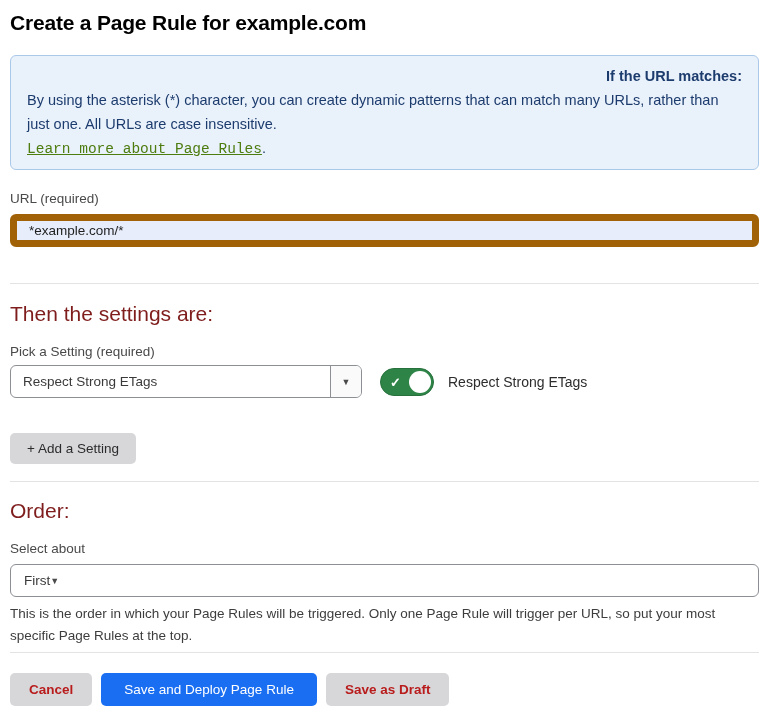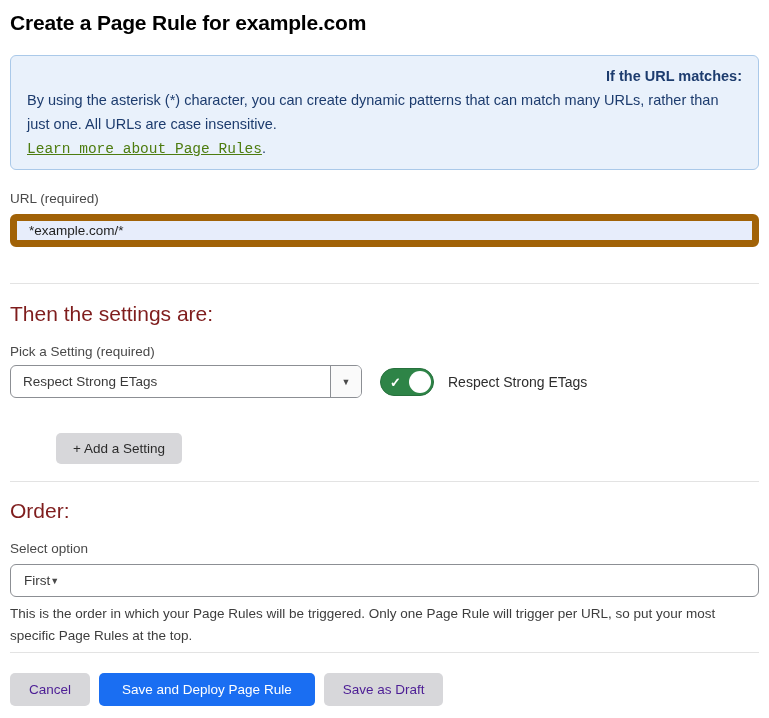--- a/index.html
+++ b/index.html
@@ -150,21 +150,20 @@
     margin-top: 35px;
     display: inline-block;
     background: #d7d7da;
     border: none;
     border-radius: 5px;
     padding: 8px 17px;
     font-size: 13.5px;
     color: #2b2b2b;
     font-family: "Liberation Sans", sans-serif;
     cursor: pointer;
-    margin-left: 46px;
   }
 
   .order-select {
     margin-top: 7px;
     height: 33px;
     border: 1px solid #8c8f94;
     border-radius: 6px;
     background: #ffffff;
     display: flex;
     align-items: center;
@@ -192,21 +191,21 @@
   }
   .btn {
     border: none;
     border-radius: 5px;
     padding: 9px 19px;
     font-size: 13.5px;
     font-family: "Liberation Sans", sans-serif;
     cursor: pointer;
     line-height: 15px;
   }
-  .btn-secondary { background: #d7d7da; color: #4c1d95; }
+  .btn-secondary { background: #d7d7da; color: #b91c1c; font-weight: bold; }
   .btn-primary { background: #1a6ef2; color: #ffffff; padding: 9px 23px; }
 </style>
 </head>
 <body>
 
 <div class="container">
 
   <h1 class="page-title">Create a Page Rule for example.com</h1>
 
   <div class="info-box">
@@ -239,21 +238,21 @@
     </div>
     <div class="toggle-label">Respect Strong ETags</div>
   </div>
 
   <button class="add-setting-btn">+ Add a Setting</button>
 
   <div class="divider divider-2"></div>
 
   <div class="section-heading order-heading">Order:</div>
 
-  <div class="field-label">Select option</div>
+  <div class="field-label">Select about</div>
 
   <div class="order-select">
     <span>First</span>
     <span class="arrow">▼</span>
   </div>
 
   <div class="help-text">This is the order in which your Page Rules will be triggered. Only one Page Rule will trigger per URL, so put your most specific Page Rules at the top.</div>
 
   <div class="divider divider-3"></div>
 

